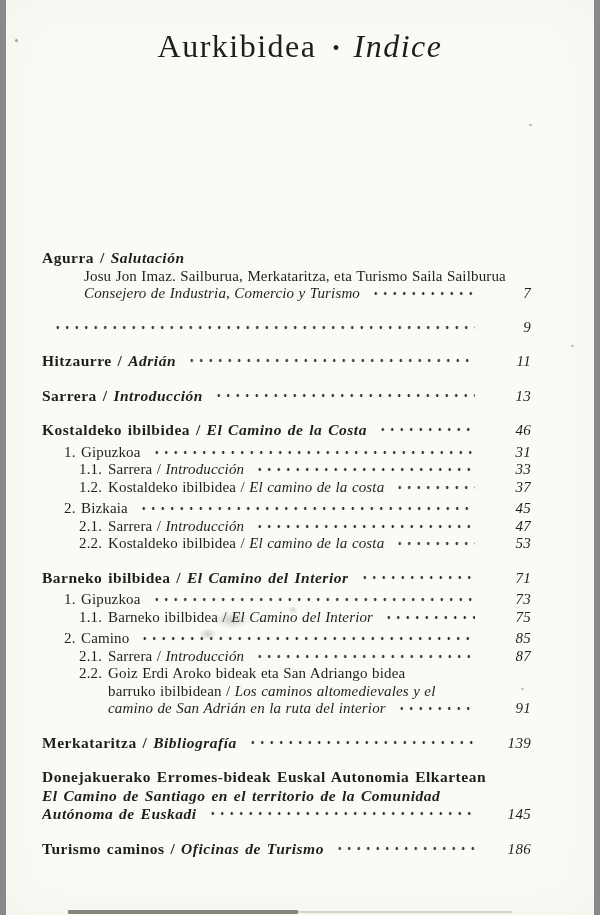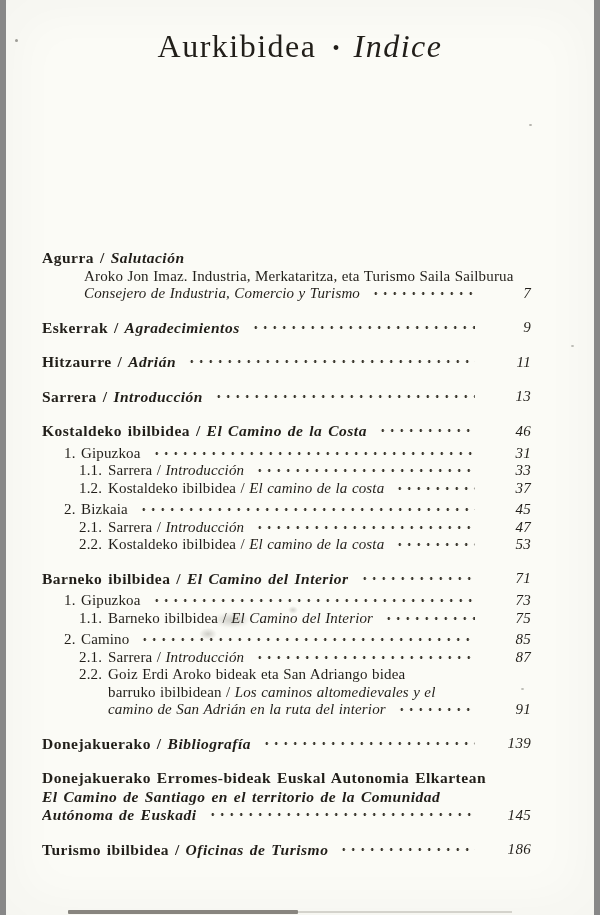--- a/index.html
+++ b/index.html
@@ -34,21 +34,21 @@
     letter-spacing:0;
   }
   .t-spanish{font-style:italic;}
   
   .toc{
     margin:182px 63px 0 36px; 
     font-size:15px;
   }
   .line{
     display:flex;
-    align-items:center;
+    align-items:flex-end;
     line-height:17.5px;
     min-height:17.5px;
     white-space:nowrap;
   }
   .gap-lg{margin-top:16px;}
   .gap-sm{margin-top:4px;}
   
   .ind1{padding-left:42px;}
   .num1{padding-left:22px;}
   .num1 .num{display:inline-block;width:17px;flex:0 0 17px;}
@@ -102,29 +102,28 @@
 
   <div class="title">
     <span class="t-basque">Aurkibidea</span><span class="t-bullet">•</span><span class="t-spanish">Indice</span>
   </div>
 
   <div class="toc" id="toc">
       <div class="line top">
         <span class="txt"><span class="s-b">Agurra / </span><span class="s-bi">Salutación</span></span>
       </div>
       <div class="line ind1">
-        <span class="txt"><span class="s-r">Aroko Jon Imaz. Industria, Merkataritza, eta Turismo Saila Sailburua</span></span>
+        <span class="txt"><span class="s-r">Josu Jon Imaz. Sailburua, Merkataritza, eta Turismo Saila Sailburua</span></span>
       </div>
       <div class="line ind1">
         <span class="txt"><span class="s-i">Consejero de Industria, Comercio y Turismo</span></span>
         <span class="leader"></span>
         <span class="pnum">7</span>
       </div>
       <div class="line top gap-lg">
-        <span class="txt"><span class="s-b">Eskerrak / </span><span class="s-bi">Agradecimientos</span></span>
         <span class="leader"></span>
         <span class="pnum">9</span>
       </div>
       <div class="line top gap-lg">
         <span class="txt"><span class="s-b">Hitzaurre / </span><span class="s-bi">Adrián</span></span>
         <span class="leader"></span>
         <span class="pnum">11</span>
       </div>
       <div class="line top gap-lg">
         <span class="txt"><span class="s-b">Sarrera / </span><span class="s-bi">Introducción</span></span>
@@ -207,37 +206,37 @@
       </div>
       <div class="line cont2">
         <span class="txt"><span class="s-r">barruko ibilbidean / </span><span class="s-i">Los caminos altomedievales y el</span></span>
       </div>
       <div class="line cont2">
         <span class="txt"><span class="s-i">camino de San Adrián en la ruta del interior</span></span>
         <span class="leader"></span>
         <span class="pnum">91</span>
       </div>
       <div class="line top gap-lg">
-        <span class="txt"><span class="s-b">Donejakuerako / </span><span class="s-bi">Bibliografía</span></span>
+        <span class="txt"><span class="s-b">Merkataritza / </span><span class="s-bi">Bibliografía</span></span>
         <span class="leader"></span>
         <span class="pnum">139</span>
       </div>
       <div class="line top gap-lg">
         <span class="txt"><span class="s-b">Donejakuerako Erromes-bideak Euskal Autonomia Elkartean</span></span>
       </div>
       <div class="line top">
         <span class="txt"><span class="s-bi">El Camino de Santiago en el territorio de la Comunidad</span></span>
       </div>
       <div class="line top">
         <span class="txt"><span class="s-bi">Autónoma de Euskadi</span></span>
         <span class="leader"></span>
         <span class="pnum">145</span>
       </div>
       <div class="line top gap-lg">
-        <span class="txt"><span class="s-b">Turismo ibilbidea / </span><span class="s-bi">Oficinas de Turismo</span></span>
+        <span class="txt"><span class="s-b">Turismo caminos / </span><span class="s-bi">Oficinas de Turismo</span></span>
         <span class="leader"></span>
         <span class="pnum">186</span>
       </div>
     </div>
 
   <div class="artifact stain-a"></div>
   <div class="artifact stain-b"></div>
   <div class="artifact stain-c"></div>
   <div class="artifact speck-1"></div>
   <div class="artifact speck-2"></div>

